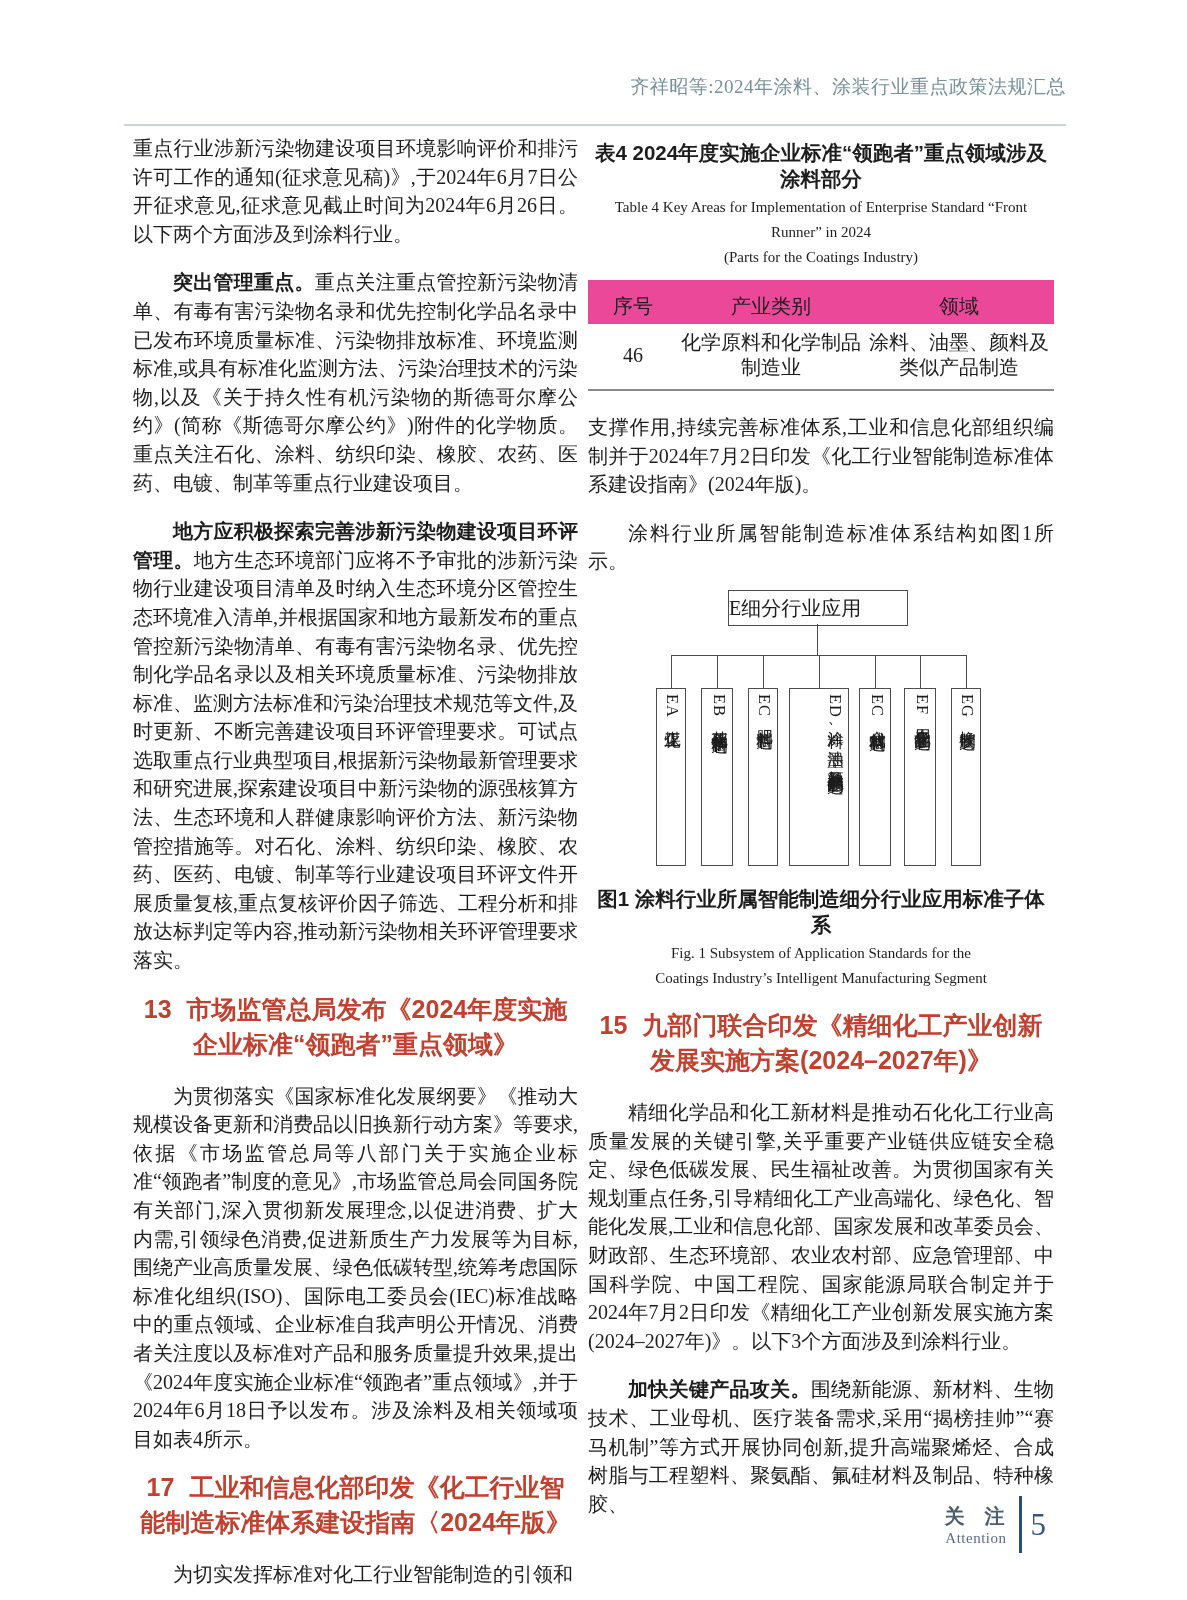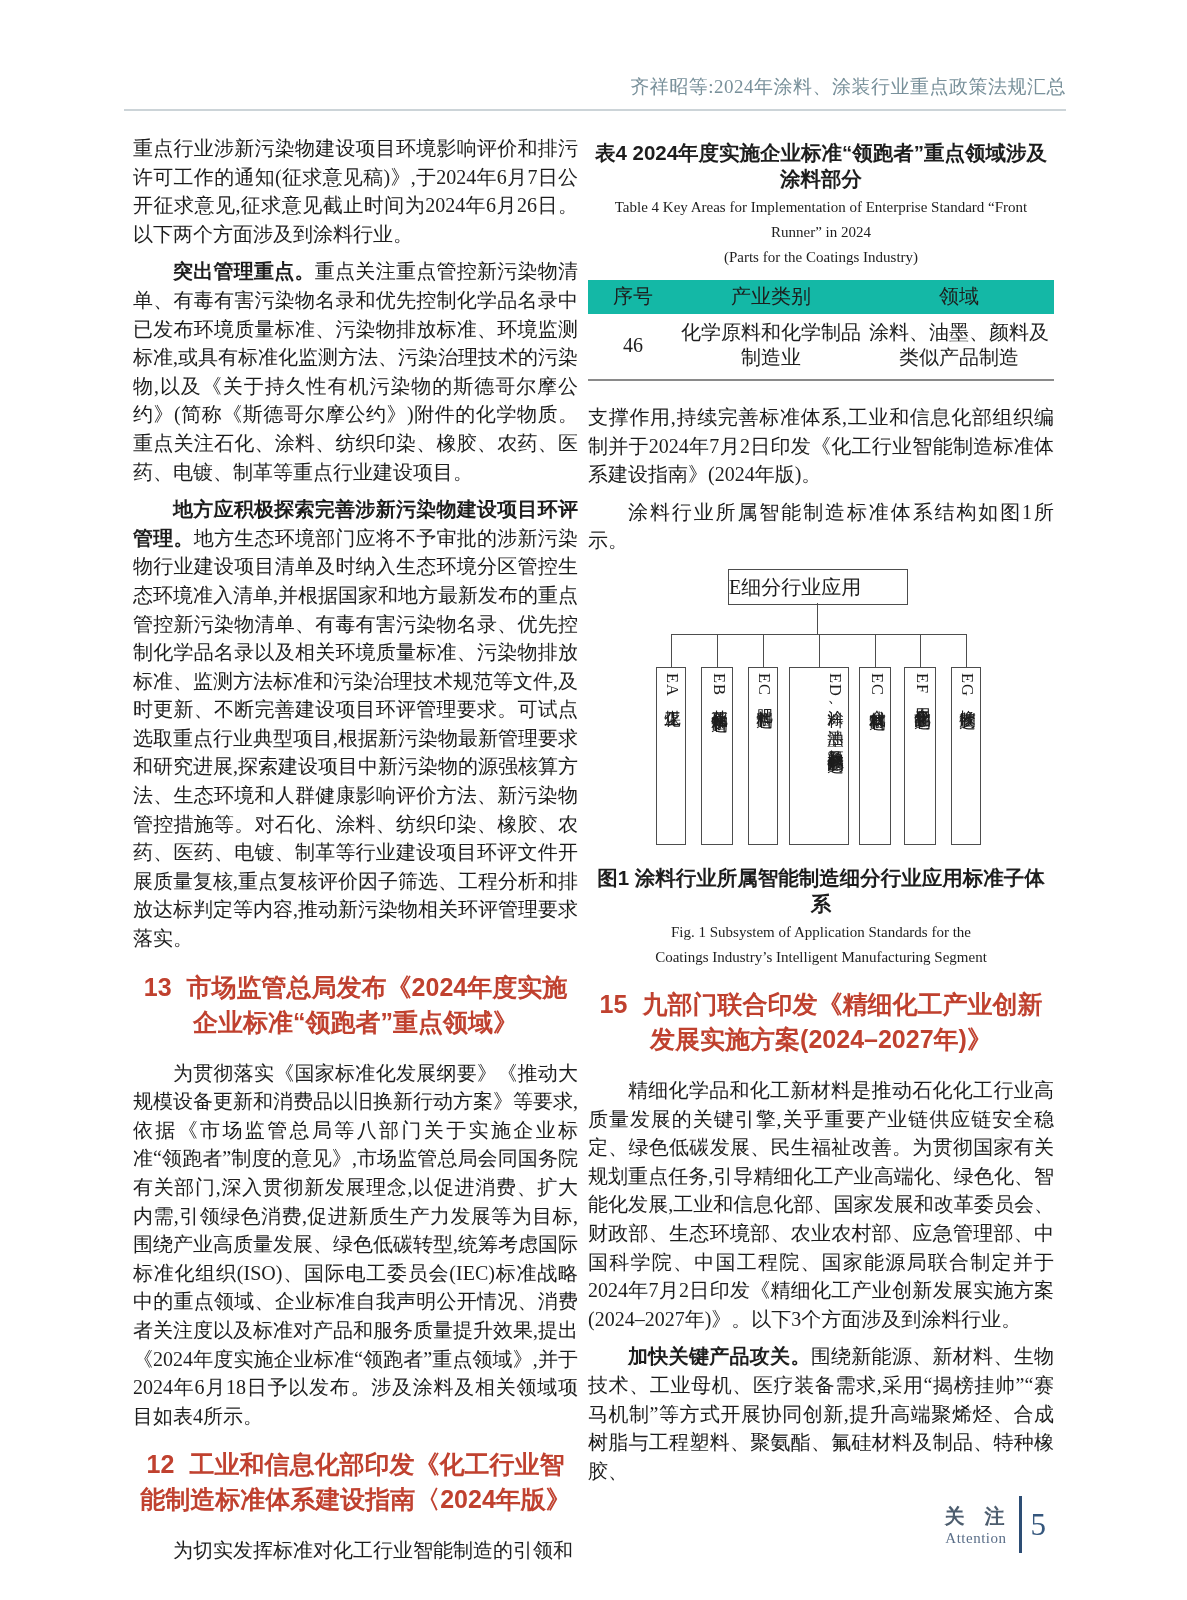--- a/index.html
+++ b/index.html
@@ -4,47 +4,47 @@
 <style>
   html,body{margin:0;padding:0;background:#ffffff;}
   .page{
     position:relative;width:1187px;height:1600px;background:#ffffff;overflow:hidden;
     font-family:"Liberation Serif","DejaVu Serif",serif;color:#1d1d1d;
   }
   
   .runhead{
     position:absolute;top:74px;left:124px;width:942px;
     text-align:right;font-size:19px;letter-spacing:.5px;color:#78909a;
-    padding-bottom:9px;border-bottom:2px solid #ccd4d8;
+    padding-bottom:24px;border-bottom:2px solid #ccd4d8;
   }
   
   .columns{position:absolute;top:134px;left:133px;width:933px;display:flex;gap:10px;}
   .col-left{width:445px;}
   .col-right{width:466px;}
   p.body{font-size:20px;line-height:28.6px;text-align:justify;margin:0;}
-  p.body.ind{text-indent:2em;margin-top:9px;}
+  p.body.ind{text-indent:2em;margin-top:20px;}
   .lead{font-family:"Liberation Sans","DejaVu Sans",sans-serif;font-weight:700;}
   h2.section{
     font-family:"Liberation Sans","DejaVu Sans",sans-serif;font-weight:700;
     color:#c0412f;font-size:25px;line-height:35px;text-align:center;
     margin:17px 0 19px;padding:0 2px;
   }
   h2.section .sec-num{margin-right:15px;}
   
   .tbl-cap-cn,.fig-cap-cn{
     font-family:"Liberation Sans","DejaVu Sans",sans-serif;font-weight:700;
     font-size:20.5px;line-height:26px;text-align:center;margin:6px 6px 3px;
   }
   .tbl-cap-en,.fig-cap-en{
     font-weight:400;font-size:15px;line-height:25px;text-align:center;margin:0 4px;
   }
   table.t4{width:100%;border-collapse:collapse;margin-top:10px;margin-bottom:22px;
     border-bottom:2px solid #8a8a8a;}
   table.t4 th{
-    background:#14b8a6;font-weight:400;font-size:20px;padding:3px 0 4px;text-align:center;
+    background:#ec4899;font-weight:400;font-size:20px;padding:13px 0 4px;text-align:center;
   }
   table.t4 td{font-size:20px;line-height:25px;text-align:center;vertical-align:middle;padding:6px 0 9px;}
   
   .orgchart{position:relative;height:288px;margin:14px 0 8px;}
   .oc-line{position:absolute;background:#4d4d4d;}
   .oc-root{
     position:absolute;left:140px;top:0;width:178px;height:34px;border:1px solid #4d4d4d;
     text-align:left;line-height:34px;font-size:20px;background:#fff;
   }
   .oc-box{
@@ -86,21 +86,21 @@
       <p class="body">重点行业涉新污染物建设项目环境影响评价和排污许可工作的通知(征求意见稿)》,于2024年6月7日公开征求意见,征求意见截止时间为2024年6月26日。以下两个方面涉及到涂料行业。</p>
 
       <p class="body ind"><span class="lead">突出管理重点。</span><span>重点关注重点管控新污染物清单、有毒有害污染物名录和优先控制化学品名录中已发布环境质量标准、污染物排放标准、环境监测标准,或具有标准化监测方法、污染治理技术的污染物,以及《关于持久性有机污染物的斯德哥尔摩公约》(简称《斯德哥尔摩公约》)附件的化学物质。重点关注石化、涂料、纺织印染、橡胶、农药、医药、电镀、制革等重点行业建设项目。</span></p>
 
       <p class="body ind"><span class="lead">地方应积极探索完善涉新污染物建设项目环评管理。</span><span>地方生态环境部门应将不予审批的涉新污染物行业建设项目清单及时纳入生态环境分区管控生态环境准入清单,并根据国家和地方最新发布的重点管控新污染物清单、有毒有害污染物名录、优先控制化学品名录以及相关环境质量标准、污染物排放标准、监测方法标准和污染治理技术规范等文件,及时更新、不断完善建设项目环评管理要求。可试点选取重点行业典型项目,根据新污染物最新管理要求和研究进展,探索建设项目中新污染物的源强核算方法、生态环境和人群健康影响评价方法、新污染物管控措施等。对石化、涂料、纺织印染、橡胶、农药、医药、电镀、制革等行业建设项目环评文件开展质量复核,重点复核评价因子筛选、工程分析和排放达标判定等内容,推动新污染物相关环评管理要求落实。</span></p>
 
       <h2 class="section"><span class="sec-num">13</span><span>市场监管总局发布《2024年度实施企业标准“领跑者”重点领域》</span></h2>
 
       <p class="body ind">为贯彻落实《国家标准化发展纲要》《推动大规模设备更新和消费品以旧换新行动方案》等要求,依据《市场监管总局等八部门关于实施企业标准“领跑者”制度的意见》,市场监管总局会同国务院有关部门,深入贯彻新发展理念,以促进消费、扩大内需,引领绿色消费,促进新质生产力发展等为目标,围绕产业高质量发展、绿色低碳转型,统筹考虑国际标准化组织(ISO)、国际电工委员会(IEC)标准战略中的重点领域、企业标准自我声明公开情况、消费者关注度以及标准对产品和服务质量提升效果,提出《2024年度实施企业标准“领跑者”重点领域》,并于2024年6月18日予以发布。涉及涂料及相关领域项目如表4所示。</p>
 
-      <h2 class="section"><span class="sec-num">12</span><span>工业和信息化部印发《化工行业智能制造标准体系建设指南〈2024年版》</span></h2>
+      <h2 class="section"><span class="sec-num">17</span><span>工业和信息化部印发《化工行业智能制造标准体系建设指南〈2024年版》</span></h2>
 
       <p class="body ind">为切实发挥标准对化工行业智能制造的引领和</p>
     </div>
 
     <div class="col-right">
 
       <div class="tbl-cap-cn">表4  2024年度实施企业标准“领跑者”重点领域涉及涂料部分</div>
       <div class="tbl-cap-en">Table 4  Key Areas for Implementation of Enterprise Standard “Front Runner” in 2024</div>
       <div class="tbl-cap-en">(Parts for the Coatings Industry)</div>
 

